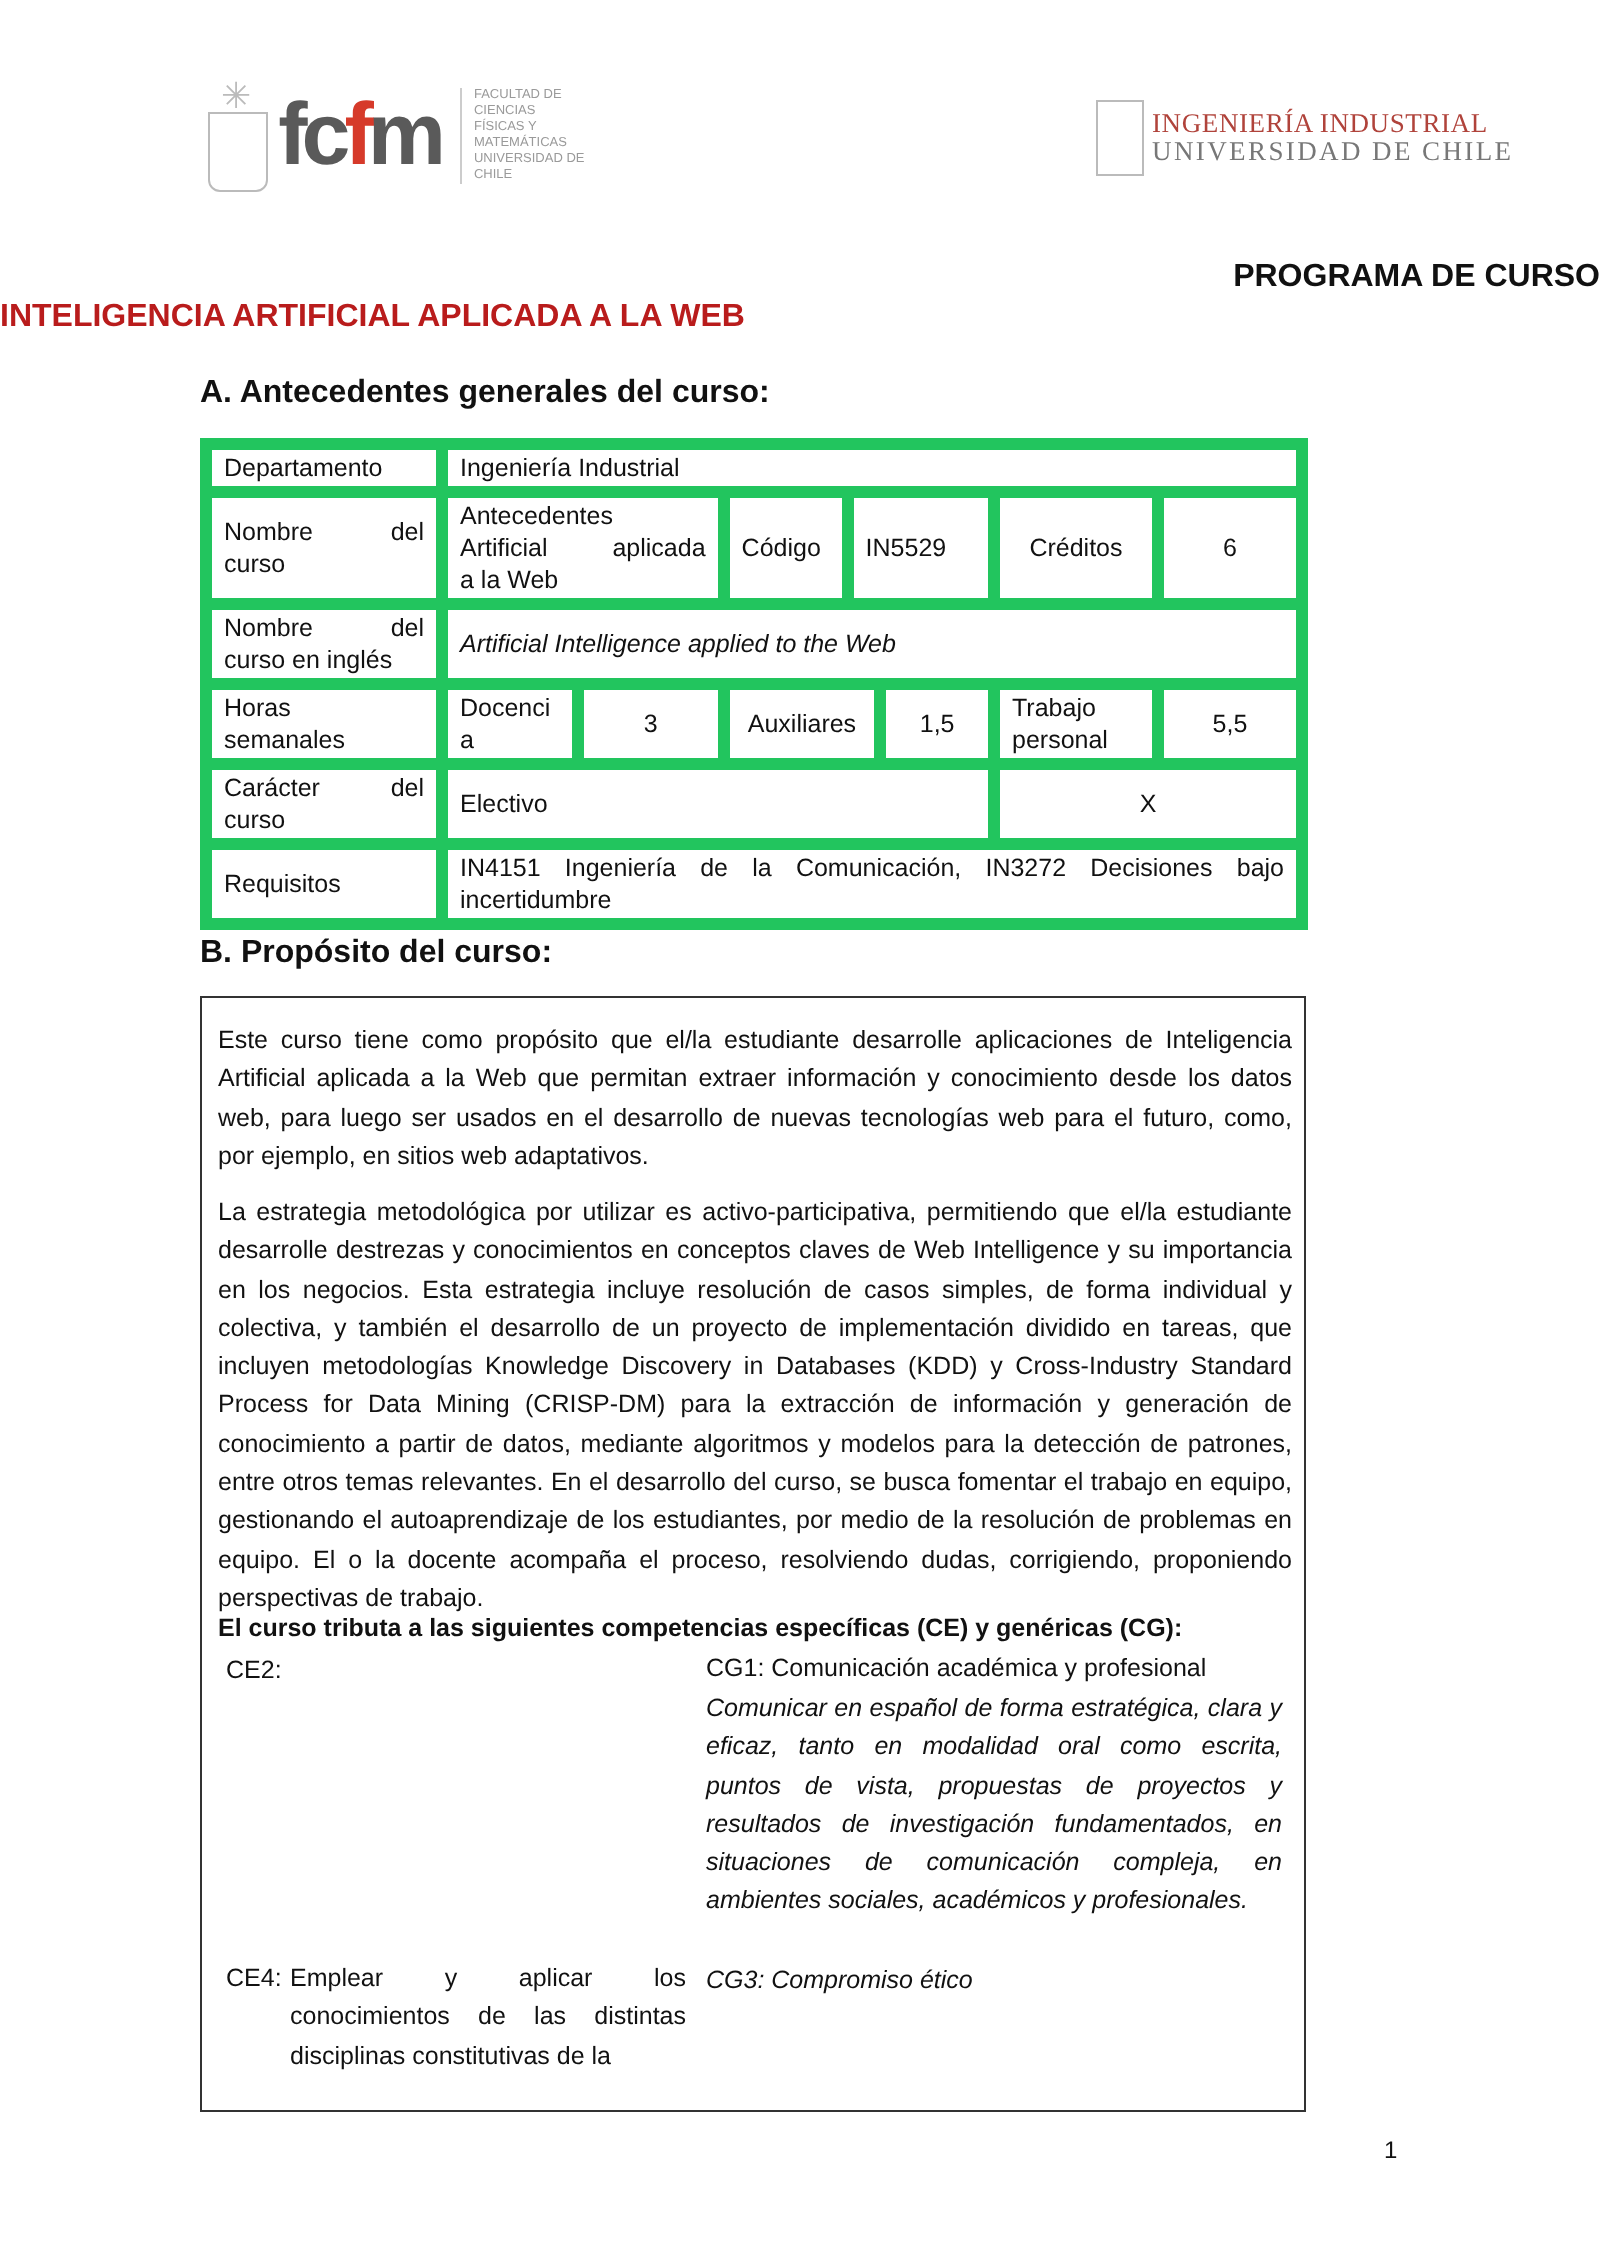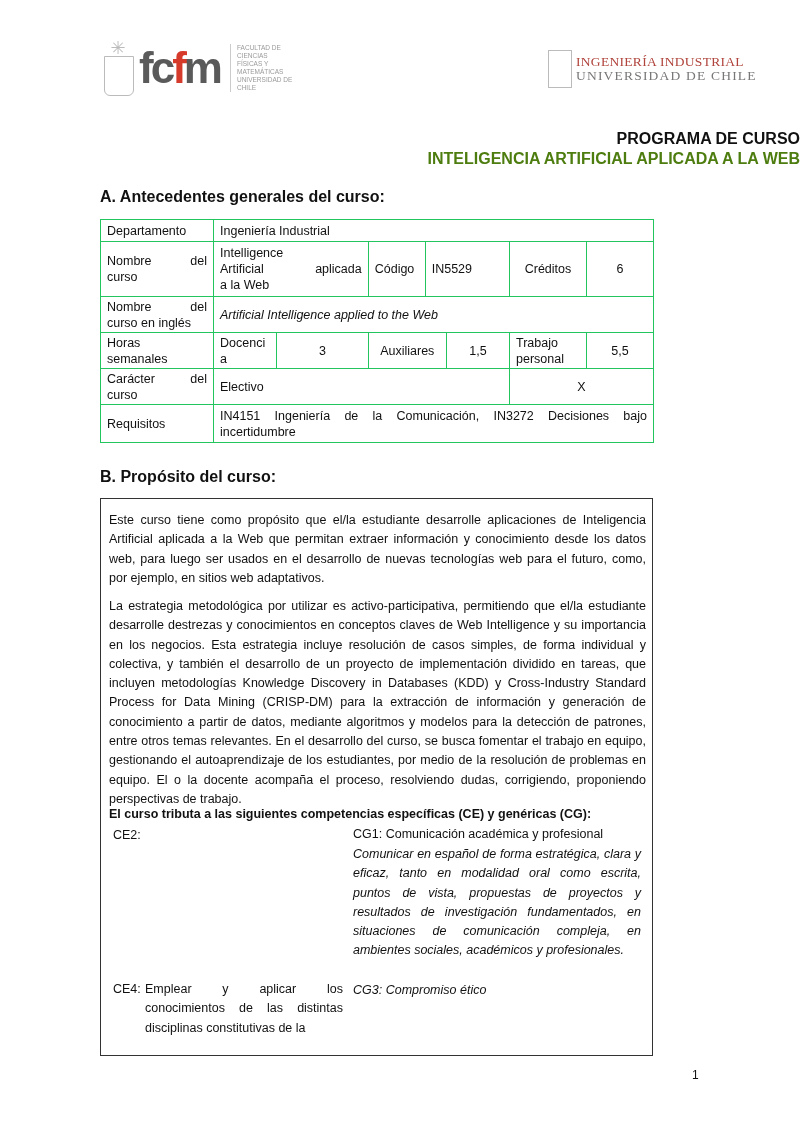--- a/index.html
+++ b/index.html
@@ -10,25 +10,25 @@
   .crest .shield { position:absolute; left:4px; top:16px; width:28px; height:38px; border:1px solid #bbb; border-radius:0 0 6px 6px; }
   .fcfm { font-family:"Liberation Sans", sans-serif; font-size:44px; font-weight:bold; color:#5a5a5a; letter-spacing:-3px; line-height:1; }
   .fcfm .red { color:#d63a2a; }
   .fcfm-sub { font-size:6.5px; color:#9a9a9a; line-height:8px; margin-left:10px; border-left:1px solid #ccc; padding-left:6px; }
   .logo-right { position:absolute; left:548px; top:50px; display:flex; align-items:center; }
   .logo-right .crest2 { width:22px; height:36px; border:1px solid #bbb; margin-right:4px; }
   .logo-right .txt1 { font-family:"Liberation Serif", serif; font-size:13.5px; color:#b0433b; line-height:14px; letter-spacing:0.3px; }
   .logo-right .txt2 { font-family:"Liberation Serif", serif; font-size:13.5px; color:#777; line-height:14px; letter-spacing:1.2px; }
 
   .title1 { position:absolute; top:130px; left:0; width:800px; text-align:right; font-weight:bold; font-size:16px; color:#111; }
-  .title2 { position:absolute; top:150px; left:0; width:800px; text-align:right; font-weight:bold; font-size:16px; color:#4d7c0f; }
+  .title2 { position:absolute; top:150px; left:0; width:800px; text-align:left; font-weight:bold; font-size:16px; color:#b91c1c; }
   .sec { position:absolute; left:100px; font-weight:bold; font-size:16px; }
 
   table.info { position:absolute; left:100px; top:219px; width:554px; border-collapse:collapse; font-size:12.5px; }
-  table.info td { border:1px solid #22c55e; padding:1px 6px; vertical-align:middle; line-height:16px;margin-left:30px; }
+  table.info td { border:6px solid #22c55e; padding:1px 6px; vertical-align:middle; line-height:16px;margin-left:30px; }
   .lab { width:100px; }
   .just { display:flex; justify-content:space-between; }
   .center { text-align:center; }
 
   .box { position:absolute; left:100px; top:498px; width:551px; height:556px; border:1.5px solid #333; }
   .box p { margin:0; position:absolute; left:8px; width:537px; font-size:12.5px; line-height:19.3px; text-align:justify; }
   .comp { position:absolute; font-size:12.5px; line-height:19.3px; text-align:justify; }
   .pagenum { position:absolute; left:692px; top:1068px; font-size:12px; }
 </style>
 </head>
@@ -68,21 +68,21 @@
   </tr>
   <tr style="height:55px;">
     <td class="lab">
       <div class="just">
             <span>Nombre</span>
             <span>del</span>
           </div>
       <div>curso</div>
     </td>
     <td colspan="2" style="width:108px;">
-      <div>Intelligence</div>
+      <div>Antecedentes</div>
       <div class="just">
             <span>Artificial</span>
             <span>aplicada</span>
           </div>
       <div>a la Web</div>
     </td>
     <td style="width:44px;">Código</td>
     <td colspan="2">IN5529</td>
     <td class="center" style="width:64px;">Créditos</td>
     <td class="center" style="width:54px;">6</td>

